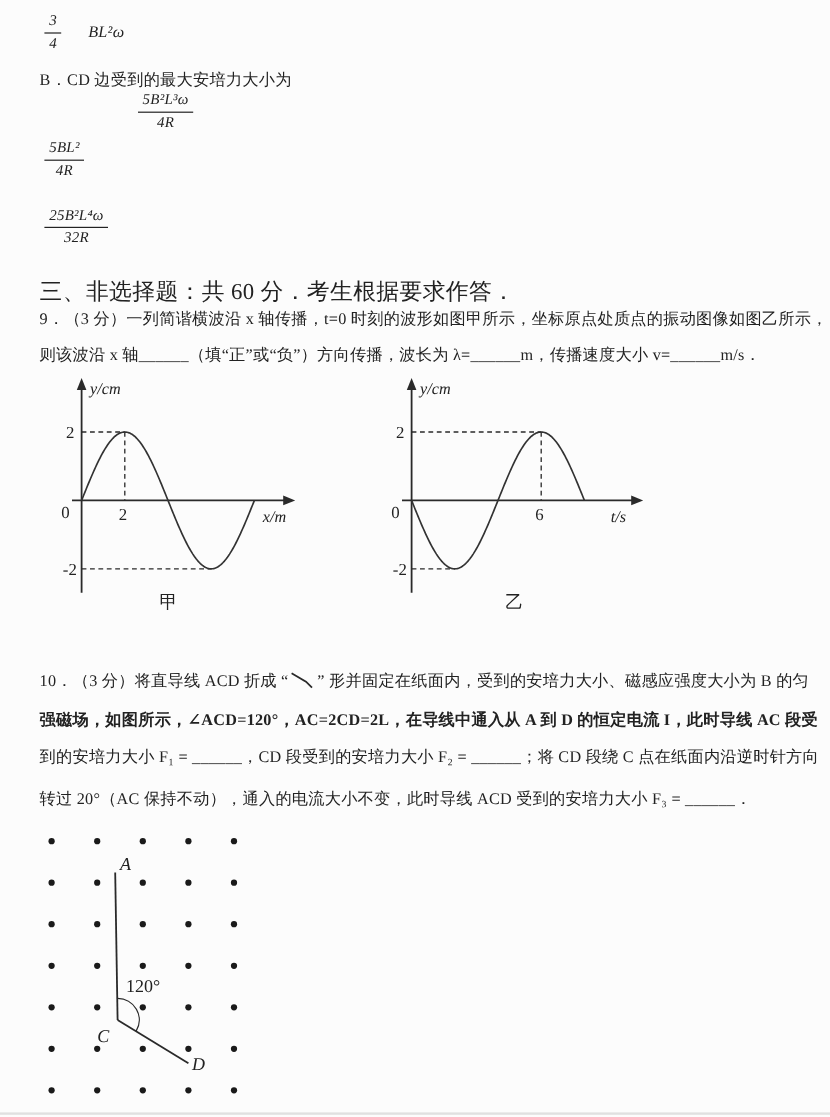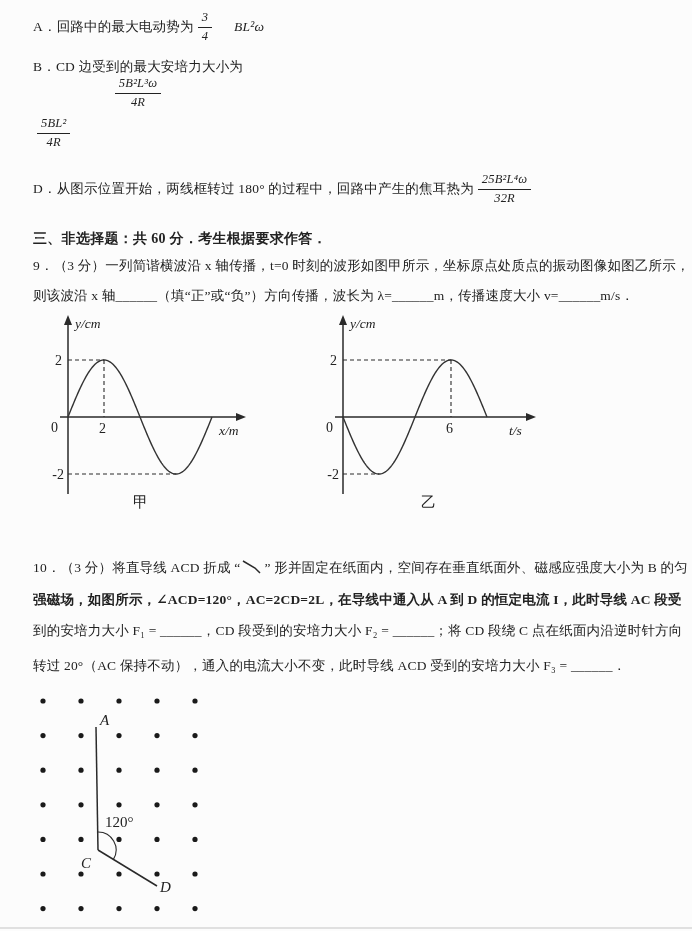--- a/index.html
+++ b/index.html
@@ -9,41 +9,40 @@
     font-family:"Liberation Serif","DejaVu Serif","DejaVu Sans",serif;
   }
   .abs{position:absolute;white-space:nowrap;}
   .bodytext{font-size:13.5px;letter-spacing:.2px;}
   .opt{display:flex;align-items:center;font-size:13.5px;letter-spacing:.2px;}
   .frac{display:inline-block;text-align:center;font-size:12.5px;font-style:italic;
         margin:0 4px;vertical-align:middle;line-height:1.25;}
   .frac .num{display:block;border-bottom:1.2px solid #222;padding:0 4px 1px;}
   .frac .den{display:block;padding-top:1px;}
   .post{font-style:italic;margin-left:18px;}
-  .section-hd{font-size:14px;font-weight:700;letter-spacing:.3px;}
+  .section-hd{font-size:19px;font-weight:400;letter-spacing:.3px;}
   .graph text,.wire-svg text{font-family:"Liberation Serif","DejaVu Serif",serif;fill:#222;}
   .tick{font-size:14px;}
   .axis-label{font-size:13.5px;font-style:italic;}
   .cap{font-size:15px;}
   .pt-label{font-size:15px;font-style:italic;}
   .angle-label{font-size:15px;}
   .axis{stroke:#2a2a2a;stroke-width:1.5;fill:none;}
   .curve{stroke:#333;stroke-width:1.4;fill:none;}
   .dash{stroke:#2a2a2a;stroke-width:1.1;fill:none;stroke-dasharray:4 3;}
   .wire{stroke:#2a2a2a;stroke-width:1.5;fill:none;}
   .arc{stroke:#2a2a2a;stroke-width:1.1;fill:none;}
   .ah{fill:#2a2a2a;stroke:none;}
   .bent-icon{vertical-align:-2px;margin:0 2px;}
   .scan-line{position:absolute;left:0;top:927px;width:692px;height:2px;background:#e0e0e0;}
 </style>
 </head>
 <body>
 
 <div class="abs opt" style="left:33px;top:10px;">
-  <span>A．回路中的最大电动势为</span>
   <span class="frac">
       <span class="num">3</span>
       <span class="den">4</span>
     </span>
   <span class="post">BL²ω</span>
 </div>
 
 <div class="abs opt" style="left:33px;top:58px;flex-direction:column;">
   <span>B．CD 边受到的最大安培力大小为</span>
   <span class="frac">
@@ -55,21 +54,20 @@
 
 <div class="abs opt" style="left:33px;top:116px;">
   <span class="frac">
       <span class="num">5BL²</span>
       <span class="den">4R</span>
     </span>
   <span class="post"></span>
 </div>
 
 <div class="abs opt" style="left:33px;top:172px;">
-  <span>D．从图示位置开始，两线框转过 180° 的过程中，回路中产生的焦耳热为</span>
   <span class="frac">
       <span class="num">25B²L⁴ω</span>
       <span class="den">32R</span>
     </span>
   <span class="post"></span>
 </div>
 
 <div class="abs section-hd" style="left:33px;top:230px;">三、非选择题：共 60 分．考生根据要求作答．</div>
 
 <div class="abs bodytext" style="left:33px;top:257px;">9．（3 分）一列简谐横波沿 x 轴传播，t=0 时刻的波形如图甲所示，坐标原点处质点的振动图像如图乙所示，</div>
@@ -107,21 +105,21 @@
   <text class="tick" x="24" y="53" text-anchor="end">2</text>
   <text class="tick" x="26" y="167" text-anchor="end">-2</text>
   <text class="tick" x="13" y="120">0</text>
   <text class="tick" x="133" y="121">6</text>
   <text class="cap" x="108" y="195">乙</text>
 </svg>
 
 <div class="abs bodytext" style="left:33px;top:559px;">
   <span>10．（3 分）将直导线 ACD 折成 “</span><svg class="bent-icon" width="20" height="14" viewBox="0 0 20 14">
       <polyline points="1,1 13,8 18,13" fill="none" stroke="#2a2a2a" stroke-width="1.5"></polyline>
-    </svg><span>” 形并固定在纸面内，空间存在垂直纸面外、磁感应强度大小为 B 的匀</span>
+    </svg><span>” 形并固定在纸面内，受到的安培力大小、磁感应强度大小为 B 的匀</span>
 </div>
 <div class="abs bodytext" style="left:33px;top:591px;font-weight:bold;">强磁场，如图所示，∠ACD=120°，AC=2CD=2L，在导线中通入从 A 到 D 的恒定电流 I，此时导线 AC 段受</div>
 <div class="abs bodytext" style="left:33px;top:622px;text-align:center;">到的安培力大小 F₁ = ______，CD 段受到的安培力大小 F₂ = ______；将 CD 段绕 C 点在纸面内沿逆时针方向</div>
 <div class="abs bodytext" style="left:33px;top:657px;">转过 20°（AC 保持不动），通入的电流大小不变，此时导线 ACD 受到的安培力大小 F₃ = ______．</div>
 
 <svg class="abs wire-svg" style="left:25px;top:686px;" width="205" height="244" viewBox="0 0 205 244">
   <g fill="#1a1a1a">
       <circle cx="18" cy="15" r="2.6"></circle>
       <circle cx="56" cy="15" r="2.6"></circle>
       <circle cx="94" cy="15" r="2.6"></circle>

